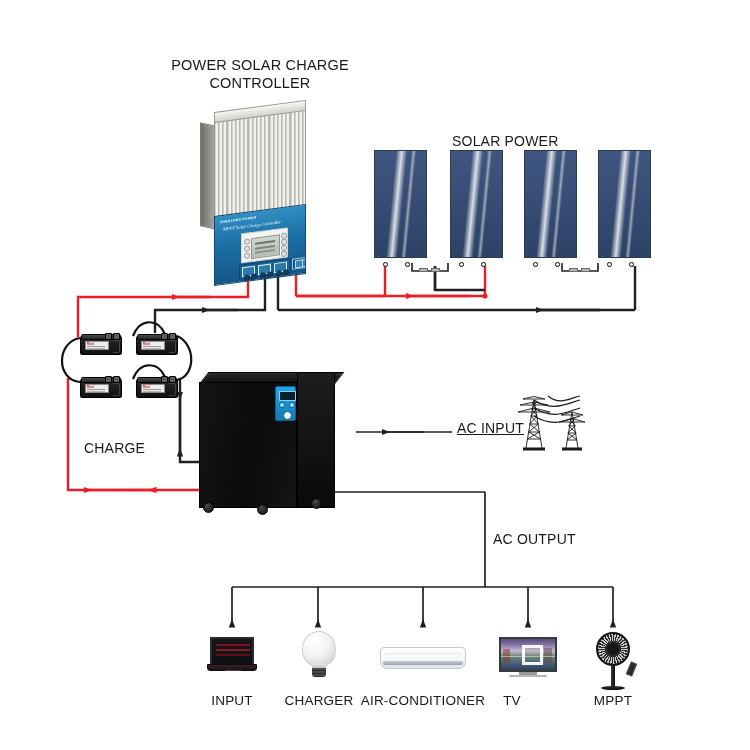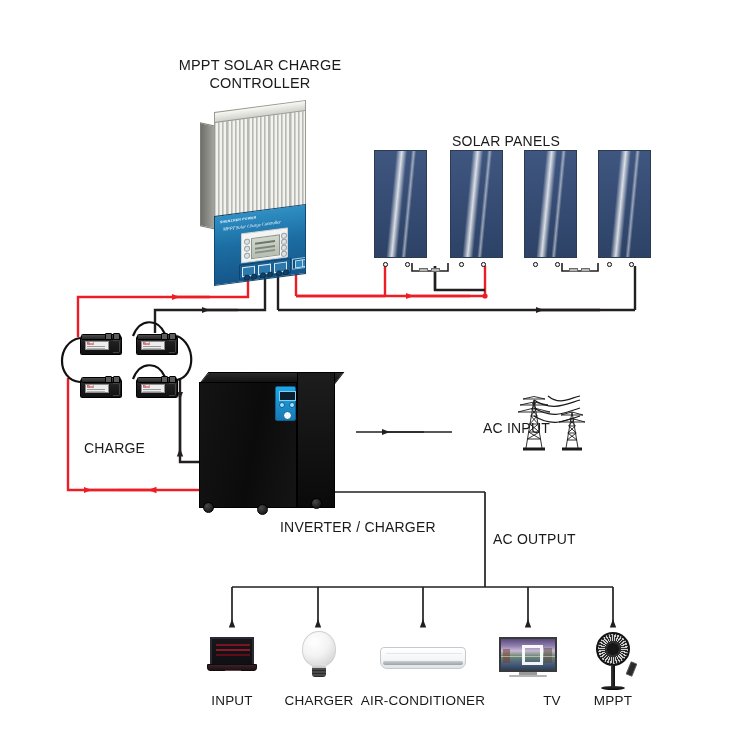--- a/index.html
+++ b/index.html
@@ -173,30 +173,29 @@
   .fan-bs{position:absolute;left:11px;top:54px;width:24px;height:4px;border-radius:50%;
       background:linear-gradient(180deg,#2c2c2c,#0b0b0b);}
   .fan-rm{position:absolute;left:38px;top:30px;width:5px;height:12px;
       background:#2b2b2b;border:1px solid #555;border-radius:1px;transform:rotate(22deg);}
 </style>
 </head>
 <body>
 
 <div id="stage">
 
-  <div class="lbl lbl-title" style="left:150px;top:56px;width:220px;">MPPT SOLAR CHARGE
+  <div class="lbl lbl-title" style="left:150px;top:56px;width:220px;">POWER SOLAR CHARGE
 CONTROLLER</div>
 
-  <div class="lbl lbl-mid" style="left:452px;top:133px;">SOLAR PANELS</div>
+  <div class="lbl lbl-mid" style="left:452px;top:133px;">SOLAR POWER</div>
 
   <div class="lbl lbl-mid" style="left:84px;top:440px;">CHARGE</div>
 
-  <div class="lbl lbl-mid" style="left:280px;top:519px;">INVERTER / CHARGER</div>
-
-  <div class="lbl lbl-mid" style="left:483px;top:420px;">AC INPUT</div>
+
+  <div class="lbl lbl-mid" style="left:457px;top:420px;text-decoration:underline;">AC INPUT</div>
 
   <div class="lbl lbl-mid" style="left:493px;top:531px;">AC OUTPUT</div>
 
   <svg class="wires" viewBox="0 0 750 750">
     <defs>
       <marker id="ar-red" markerWidth="9" markerHeight="9" refX="4.5" refY="4.5" orient="auto" markerUnits="userSpaceOnUse">
         <path d="M9,1.3 L9,7.7 L0.6,4.5 Z" fill="#ee1c25"></path>
       </marker>
       <marker id="ar-blk" markerWidth="9" markerHeight="9" refX="4.5" refY="4.5" orient="auto" markerUnits="userSpaceOnUse">
         <path d="M9,1.3 L9,7.7 L0.6,4.5 Z" fill="#231f20"></path>
@@ -472,21 +471,21 @@
   <div class="appl" style="left:499px;top:637px;width:58px;height:42px;">
     <div class="tv-s">
       <div class="c1"></div>
         <div class="c2"></div>
       <div class="frm"></div>
         <div class="hz"></div>
     </div>
     <div class="tv-st"></div>
     <div class="tv-st2"></div>
   </div>
-  <div class="lbl lbl-app" style="left:532px;top:693px;width:40px;">TV</div>
+  <div class="lbl lbl-app" style="left:492px;top:693px;width:40px;">TV</div>
 
   <div class="appl" style="left:590px;top:632px;width:46px;height:60px;">
     <div class="fan-h"></div>
     <div class="fan-p"></div>
     <div class="fan-bs"></div>
     <div class="fan-rm"></div>
   </div>
   <div class="lbl lbl-app" style="left:586px;top:693px;width:54px;">MPPT</div>
 
 </div>

